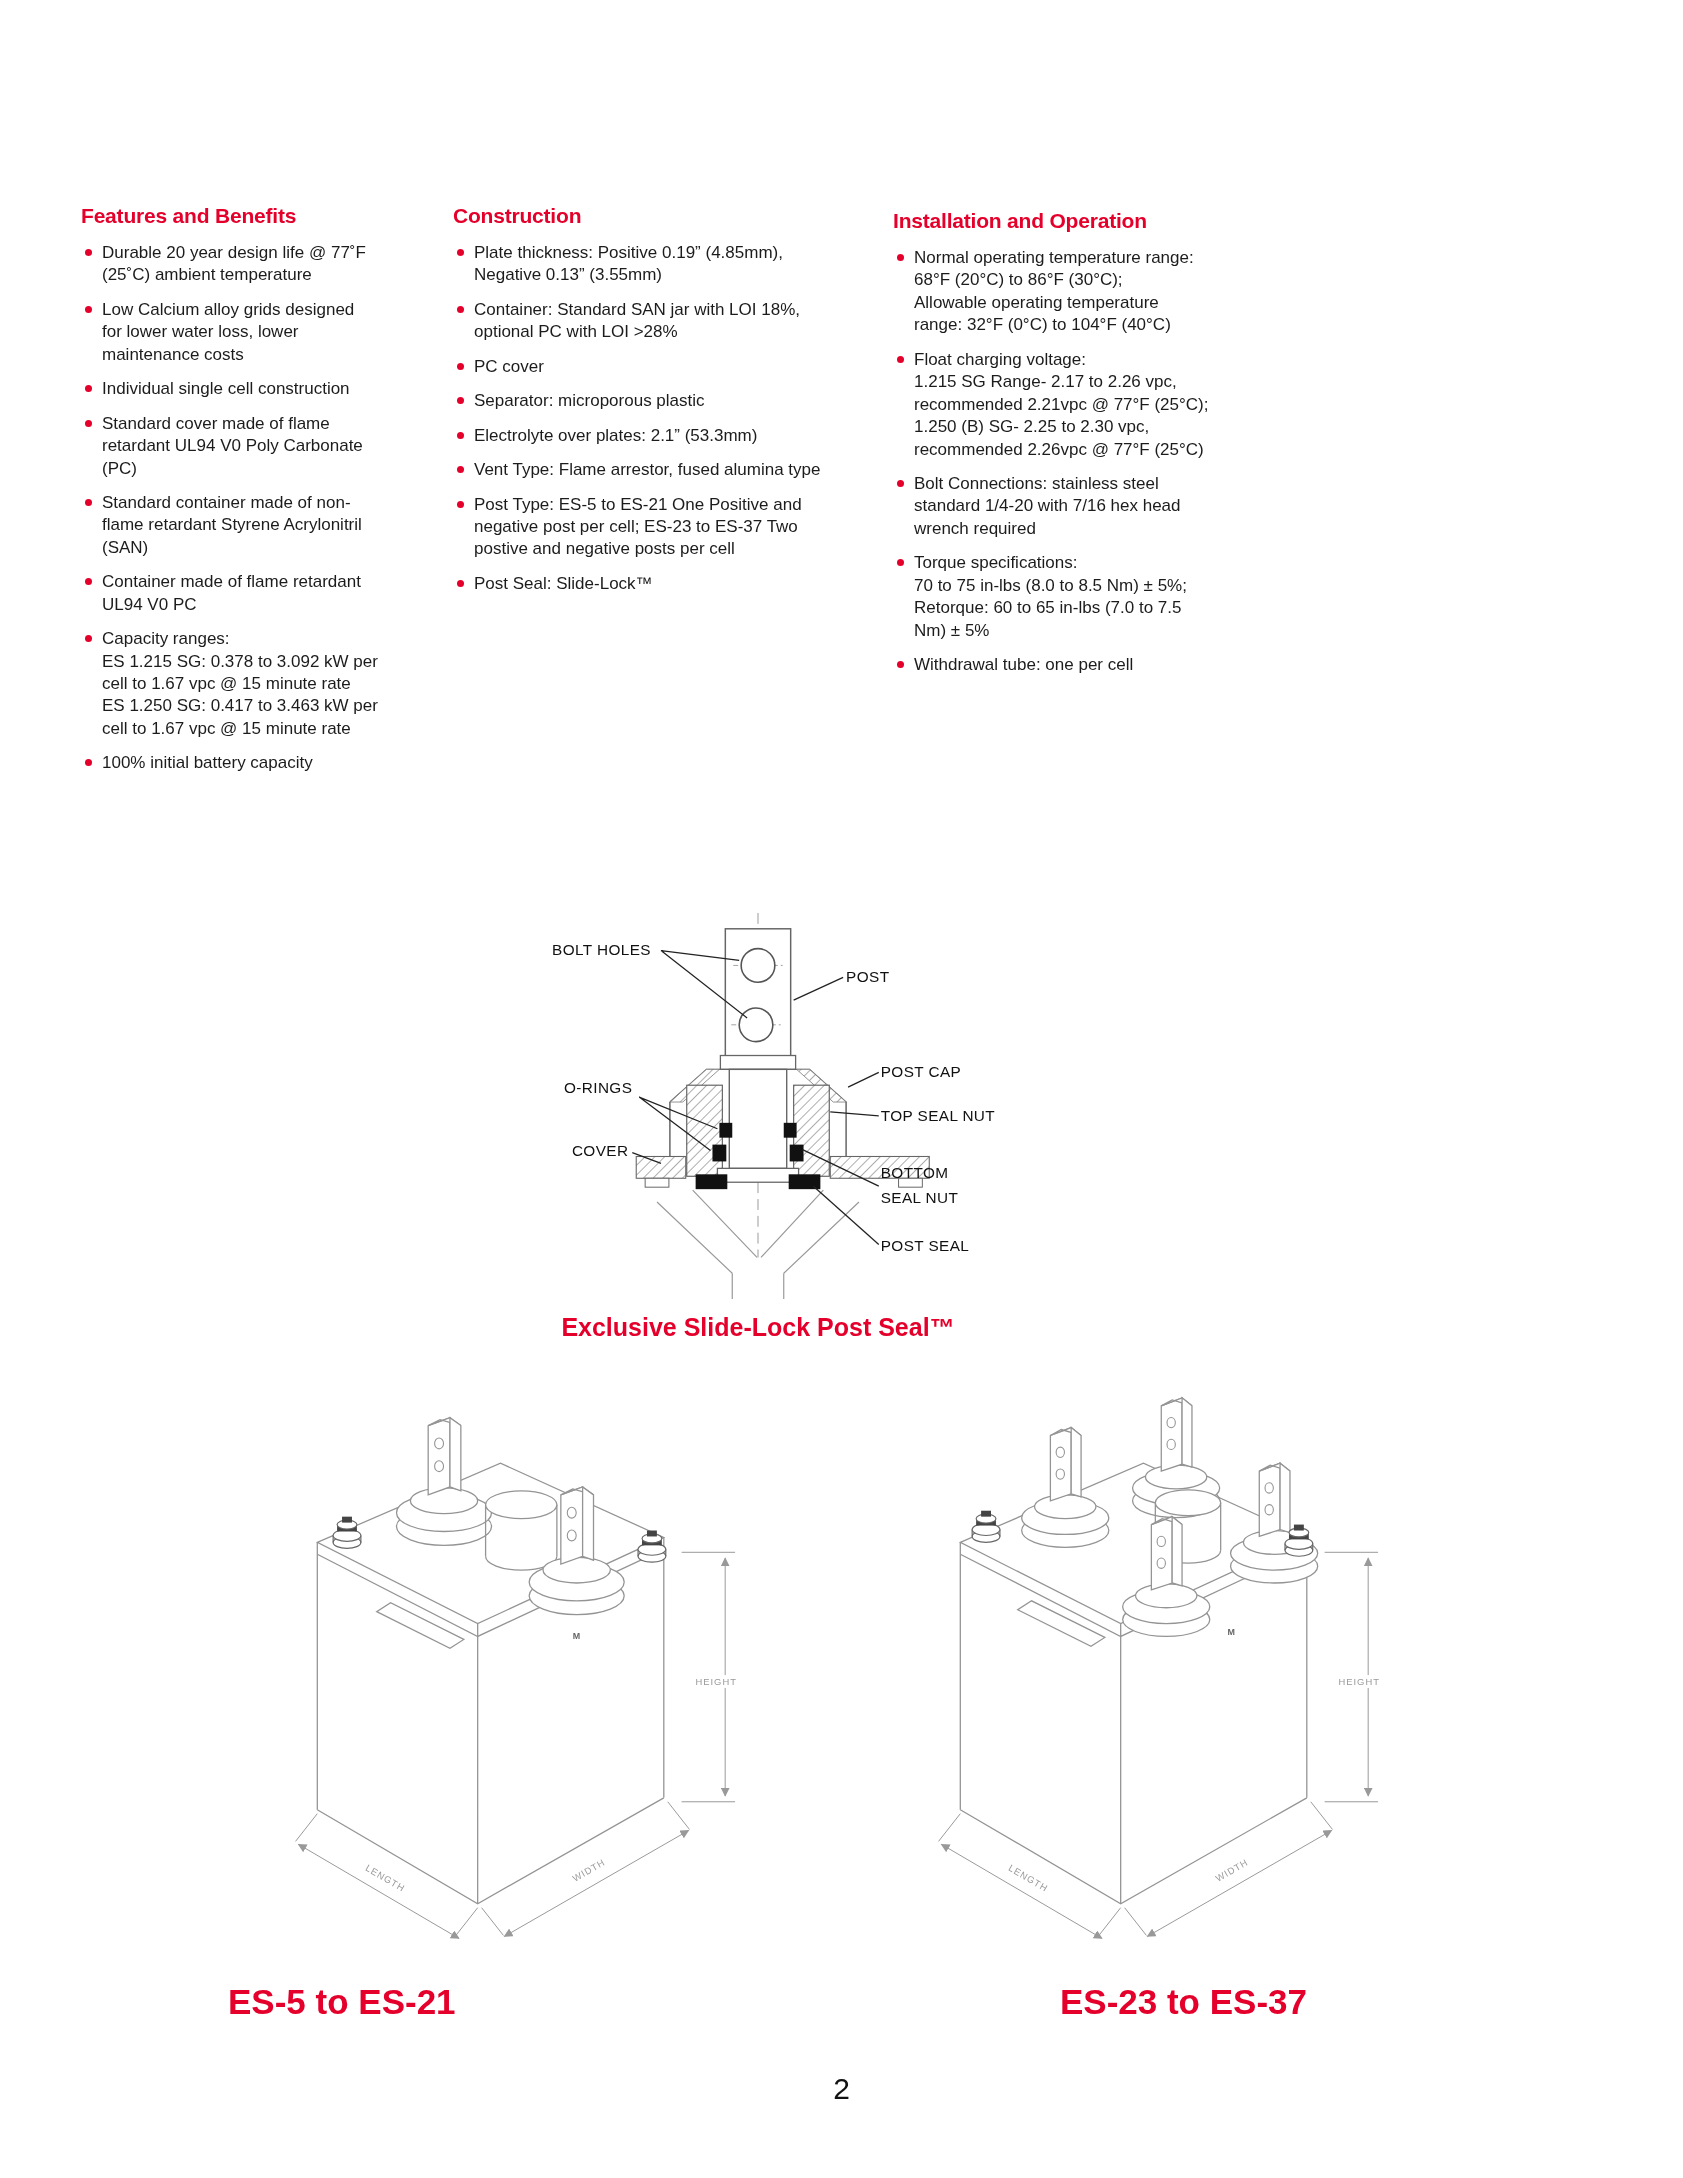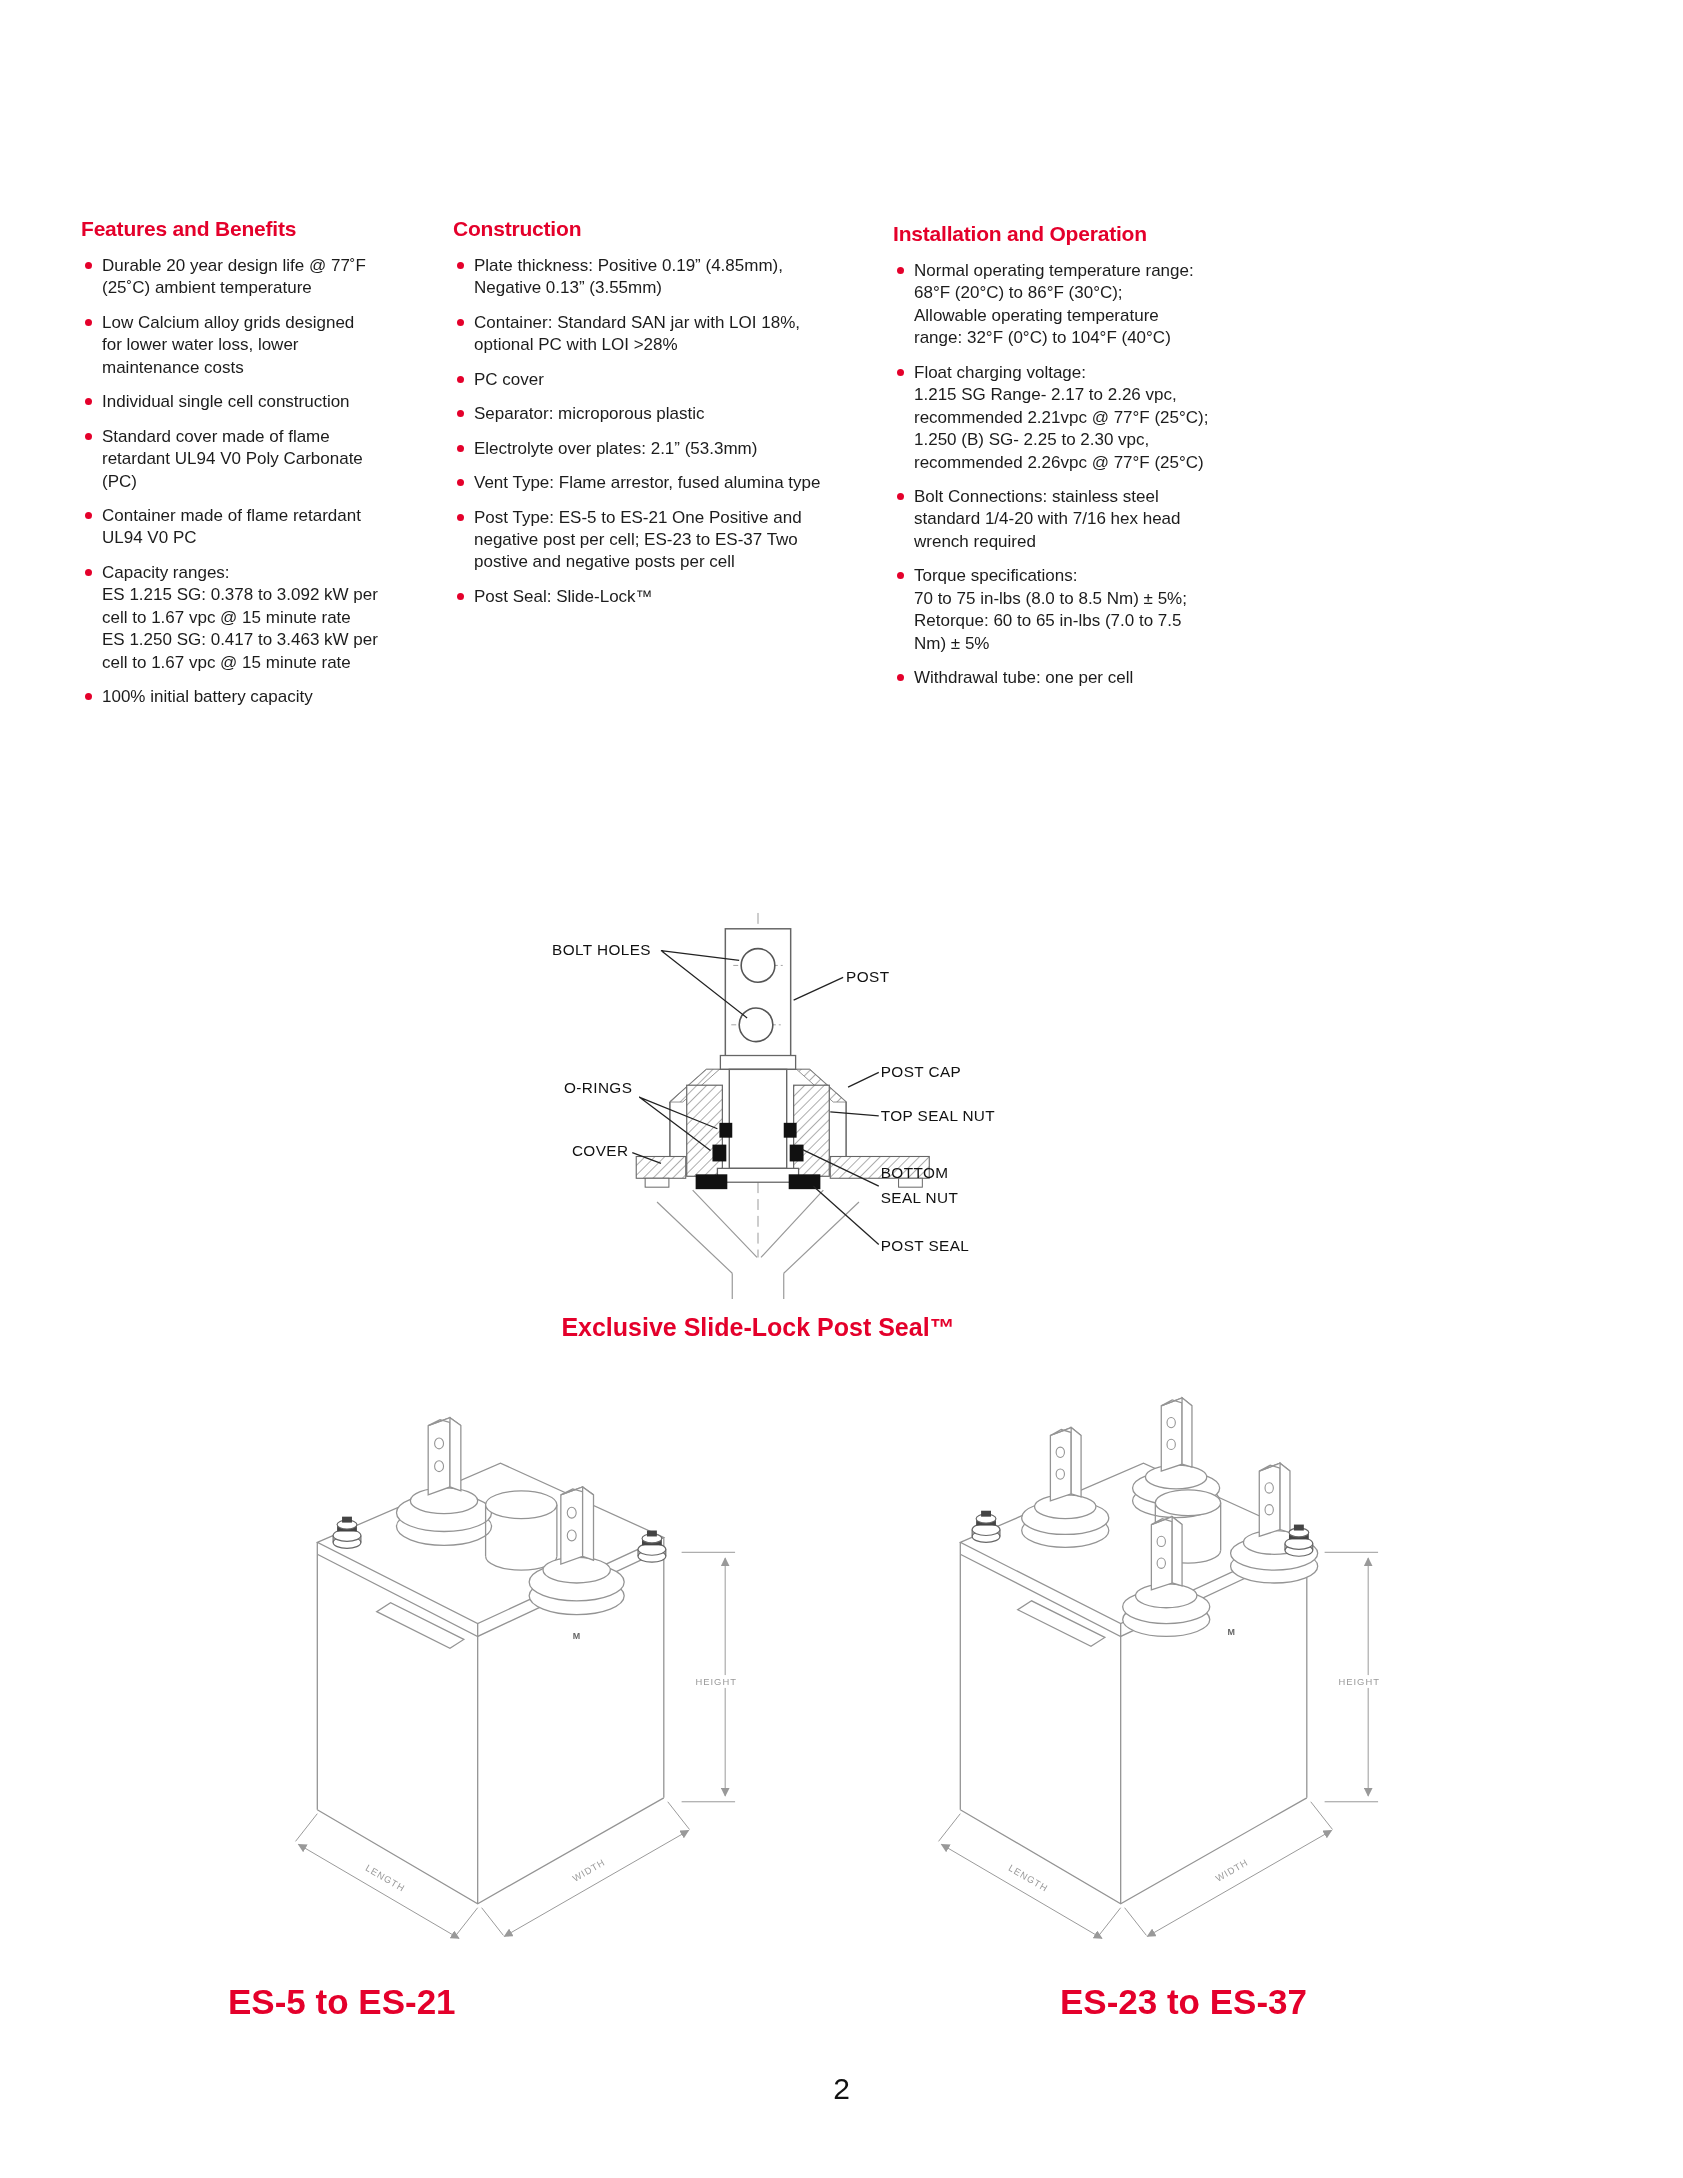--- a/index.html
+++ b/index.html
@@ -3,21 +3,21 @@
 <meta charset="utf-8">
 <style>
   :root { --accent: #e4002b; --ink: #1c1c1c; --line: #666; --lite: #949494; --dim: #999; }
   * { box-sizing: border-box; }
   html, body { margin: 0; padding: 0; background: #fff; }
   .page {
     position: relative; width: 1683px; height: 2178px; background: #ffffff;
     font-family: "Liberation Sans", "DejaVu Sans", sans-serif; color: var(--ink);
     overflow: hidden;
   }
-  .col { position: absolute; top: 204px; margin-top: 13px; }
+  .col { position: absolute; top: 204px; }
   .col h2 {
     margin: 0 0 14px 0; font-size: 21px; font-weight: bold;
     color: var(--accent); letter-spacing: -0.2px;
   }
   .col ul { list-style: none; margin: 0; padding: 0; }
   .col li { position: relative; padding-left: 21px; margin: 0 0 12px 0; }
   .dot {
     position: absolute; left: 4px; top: 7px; width: 7px; height: 7px;
     border-radius: 50%; background: var(--accent);
   }
@@ -67,20 +67,26 @@
         </li>
       <li>
           <span class="dot"></span>
           <span class="btxt">Individual single cell construction</span>
         </li>
       <li>
           <span class="dot"></span>
           <span class="btxt">Standard cover made of flame
 retardant UL94 V0 Poly Carbonate
 (PC)</span>
+        </li>
+      <li>
+          <span class="dot"></span>
+          <span class="btxt">Standard container made of non-
+flame retardant Styrene Acrylonitril
+(SAN)</span>
         </li>
       <li>
           <span class="dot"></span>
           <span class="btxt">Container made of flame retardant
 UL94 V0 PC</span>
         </li>
       <li>
           <span class="dot"></span>
           <span class="btxt">Capacity ranges:
 ES 1.215 SG: 0.378 to 3.092 kW per

